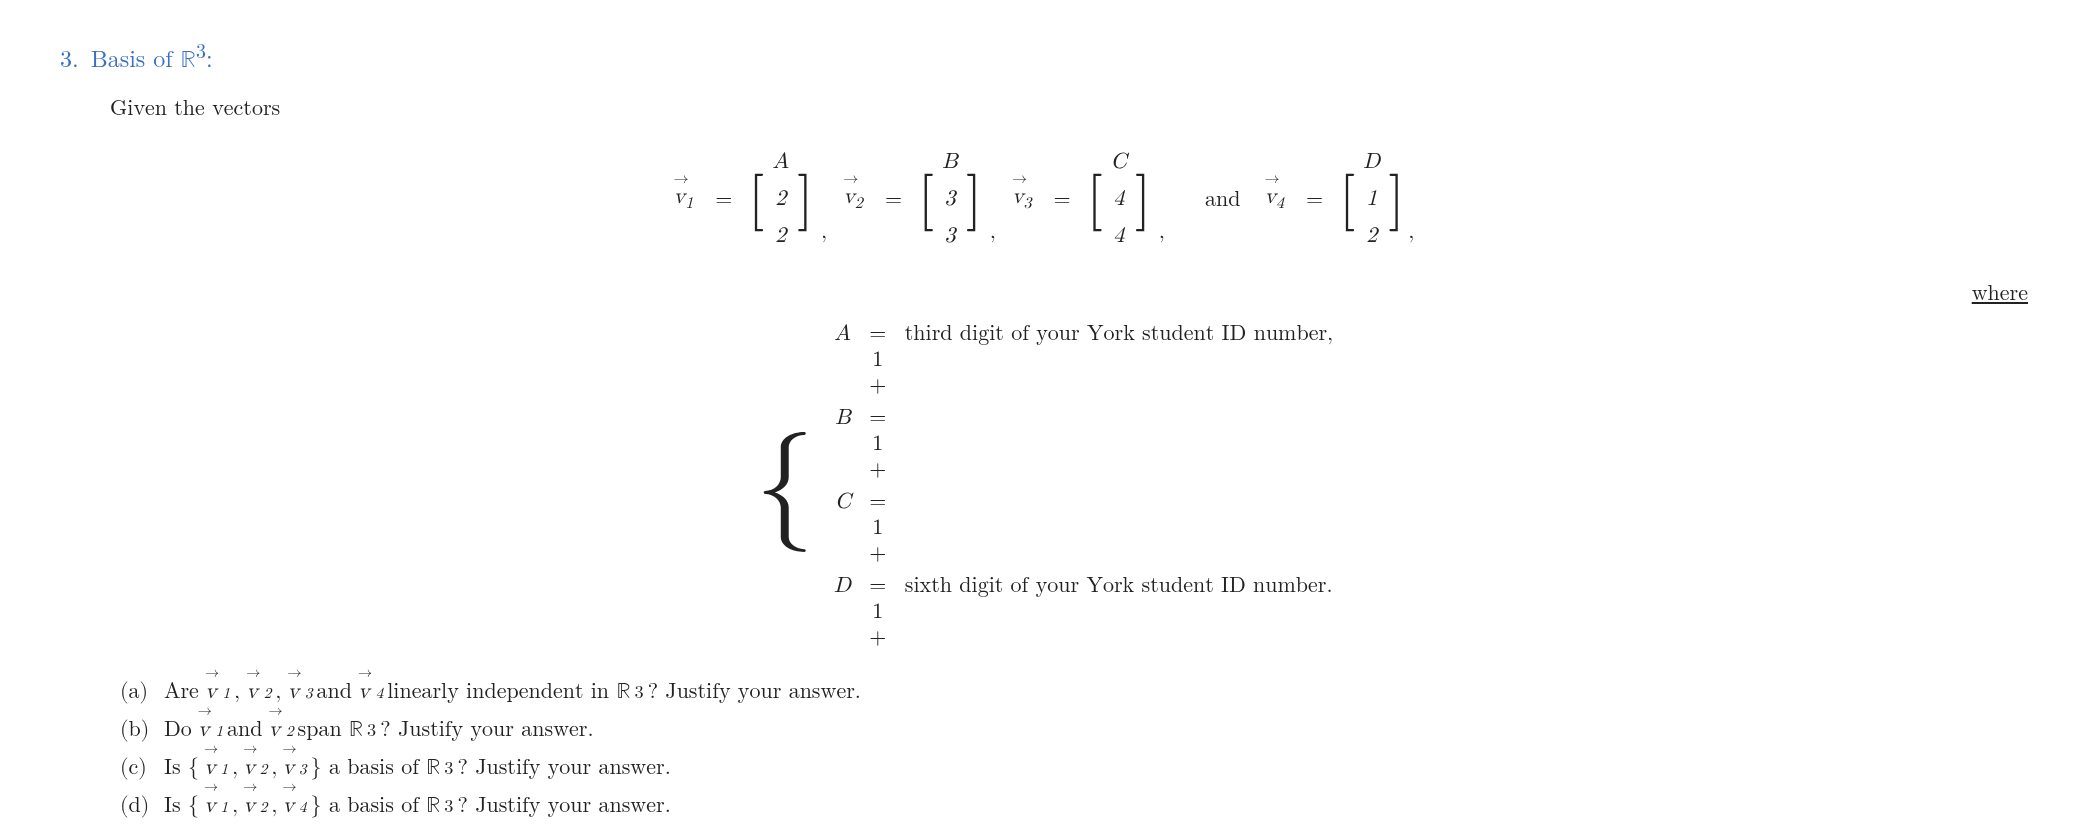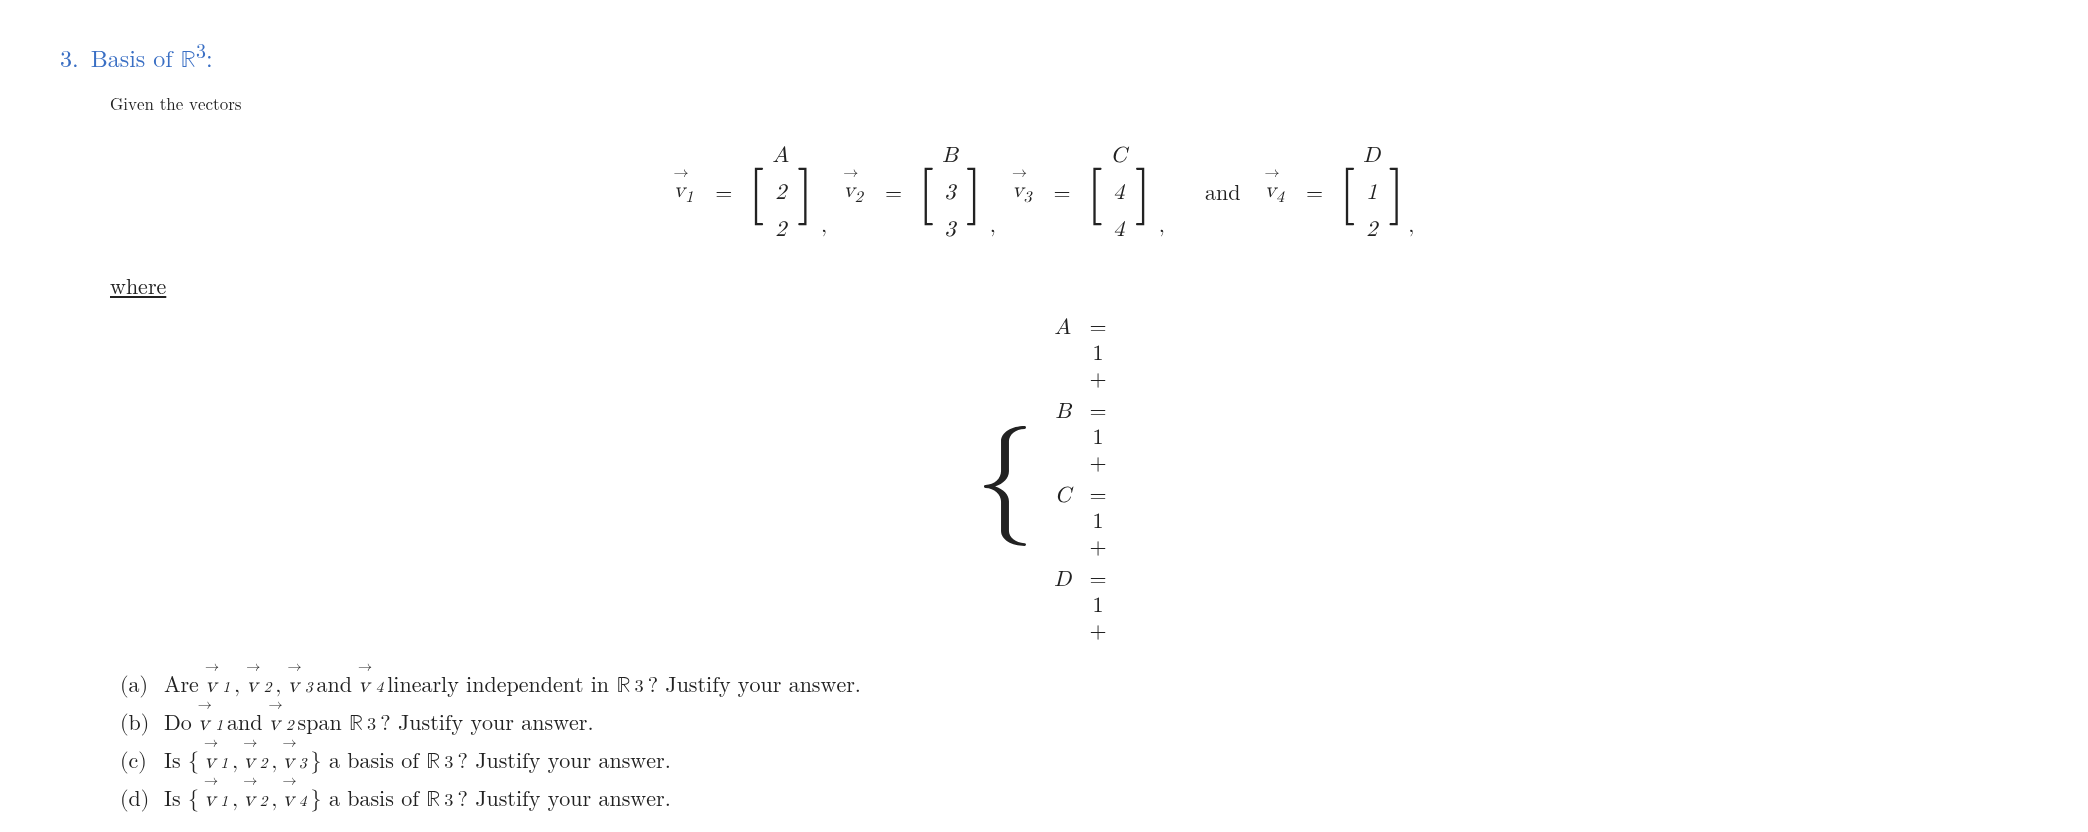--- a/index.html
+++ b/index.html
@@ -8,21 +8,21 @@
       font-family: "Computer Modern", "Latin Modern Math", Georgia, serif;
       font-size: 22px;
       color: #222;
       padding: 40px 60px;
       width: 2088px;
       min-height: 832px;
     }
     .given-text {
       margin-left: 50px;
       margin-bottom: 18px;
-      font-size: 17px;
+      font-size: 22px;
     }
     .vectors-row {
       display: flex;
       align-items: center;
       justify-content: center;
       margin: 24px auto 28px auto;
       gap: 0;
       font-size: 22px;
     }
     .bracket-matrix {
@@ -212,40 +212,42 @@
     <span class="matrix-col">
       <span class="matrix-cell" style="font-style:italic;">D</span>
       <span class="matrix-cell">1</span>
       <span class="matrix-cell">2</span>
     </span>
     <span class="bracket-right">]</span>
   </span>
   <span style="font-size:22px; align-self:flex-end; padding-bottom:8px;">,</span>
 </div>
 
-<div style="margin-left:50px; margin-bottom:14px; font-size:22px; text-decoration:underline;">where</div>
+<div style="margin-left:50px; margin-bottom:14px; font-size:22px; text-decoration:underline;text-align:right;">where</div>
 
 <div class="cases-block">
   <div class="brace-left">{</div>
   <div class="cases-lines">
     <div class="case-line">
       <span class="case-var" style="font-style:italic;">A</span>
       <span class="case-eq">= 1 +</span>
+      <span class="case-desc">third digit of your York student ID number,</span>
     </div>
     <div class="case-line">
       <span class="case-var" style="font-style:italic;">B</span>
       <span class="case-eq">= 1 +</span>
     </div>
     <div class="case-line">
       <span class="case-var" style="font-style:italic;">C</span>
       <span class="case-eq">= 1 +</span>
     </div>
     <div class="case-line">
       <span class="case-var" style="font-style:italic;">D</span>
       <span class="case-eq">= 1 +</span>
+      <span class="case-desc">sixth digit of your York student ID number.</span>
     </div>
   </div>
 </div>
 
 <div class="parts-block">
 
   <div class="part-line">
     <span class="part-letter">(a)</span>
     <span class="part-content">
       Are

